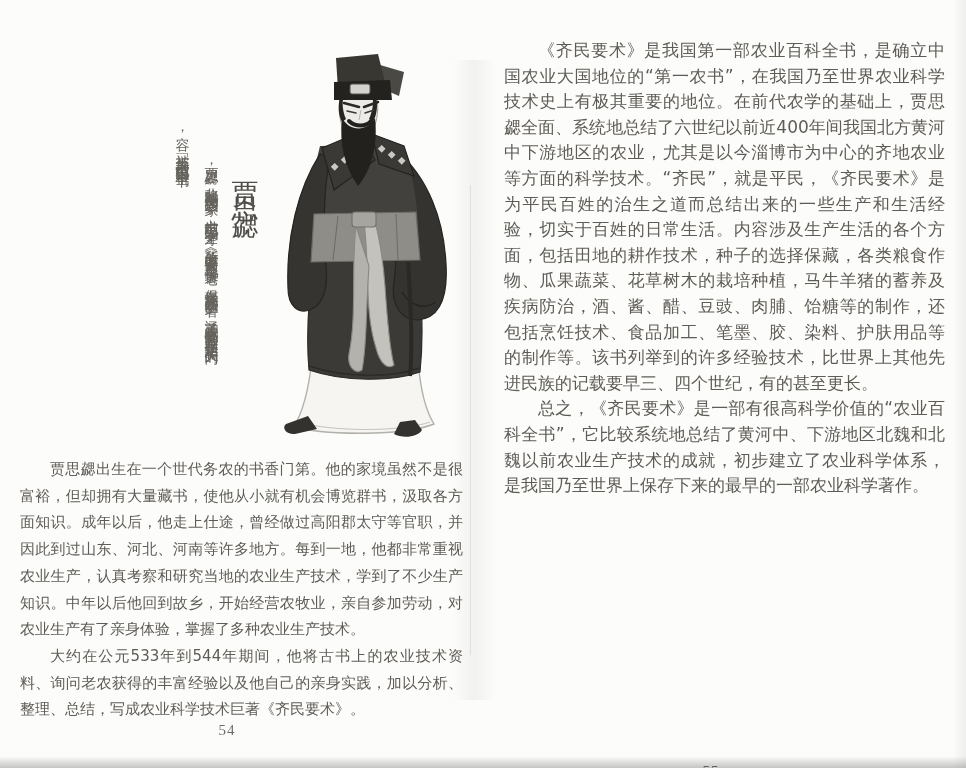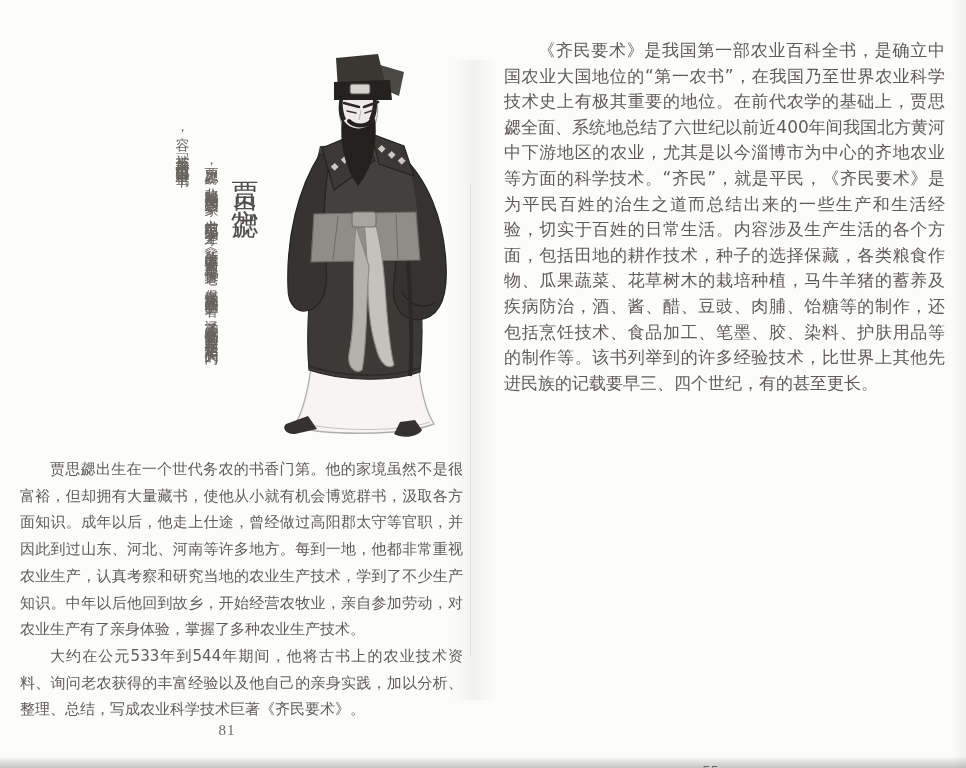--- a/index.html
+++ b/index.html
@@ -138,26 +138,27 @@
         <path d="M82,34 L138,32 L140,52 L82,52 Z" fill="#23221e"></path>
         <rect x="98" y="36" width="20" height="10" rx="2" fill="#d5d3cd" stroke="#55534d" stroke-width="1"></rect>
       </svg>
     </div>
 
     <div class="body-text left-body">
       <p>贾思勰出生在一个世代务农的书香门第。他的家境虽然不是很富裕，但却拥有大量藏书，使他从小就有机会博览群书，汲取各方面知识。成年以后，他走上仕途，曾经做过高阳郡太守等官职，并因此到过山东、河北、河南等许多地方。每到一地，他都非常重视农业生产，认真考察和研究当地的农业生产技术，学到了不少生产知识。中年以后他回到故乡，开始经营农牧业，亲自参加劳动，对农业生产有了亲身体验，掌握了多种农业生产技术。</p>
       <p>大约在公元533年到544年期间，他将古书上的农业技术资料、询问老农获得的丰富经验以及他自己的亲身实践，加以分析、整理、总结，写成农业科学技术巨著《齐民要术》。</p>
     </div>
 
-    <div class="page-number left">81</div>
+    <div class="page-number left">54</div>
   </div>
 
   <div class="page page-right">
     <div class="body-text right-body">
       <p>《齐民要术》是我国第一部农业百科全书，是确立中国农业大国地位的“第一农书”，在我国乃至世界农业科学技术史上有极其重要的地位。在前代农学的基础上，贾思勰全面、系统地总结了六世纪以前近400年间我国北方黄河中下游地区的农业，尤其是以今淄博市为中心的齐地农业等方面的科学技术。“齐民”，就是平民，《齐民要术》是为平民百姓的治生之道而总结出来的一些生产和生活经验，切实于百姓的日常生活。内容涉及生产生活的各个方面，包括田地的耕作技术，种子的选择保藏，各类粮食作物、瓜果蔬菜、花草树木的栽培种植，马牛羊猪的蓄养及疾病防治，酒、酱、醋、豆豉、肉脯、饴糖等的制作，还包括烹饪技术、食品加工、笔墨、胶、染料、护肤用品等的制作等。该书列举到的许多经验技术，比世界上其他先进民族的记载要早三、四个世纪，有的甚至更长。</p>
+      <p>总之，《齐民要术》是一部有很高科学价值的“农业百科全书”，它比较系统地总结了黄河中、下游地区北魏和北魏以前农业生产技术的成就，初步建立了农业科学体系，是我国乃至世界上保存下来的最早的一部农业科学著作。</p>
     </div>
 
     <div class="page-number right">55</div>
   </div>
 
   <div class="gutter-shadow"></div>
   <div class="gutter-line"></div>
   <div class="right-edge-shadow"></div>
   <div class="bottom-shadow"></div>
 </div>

